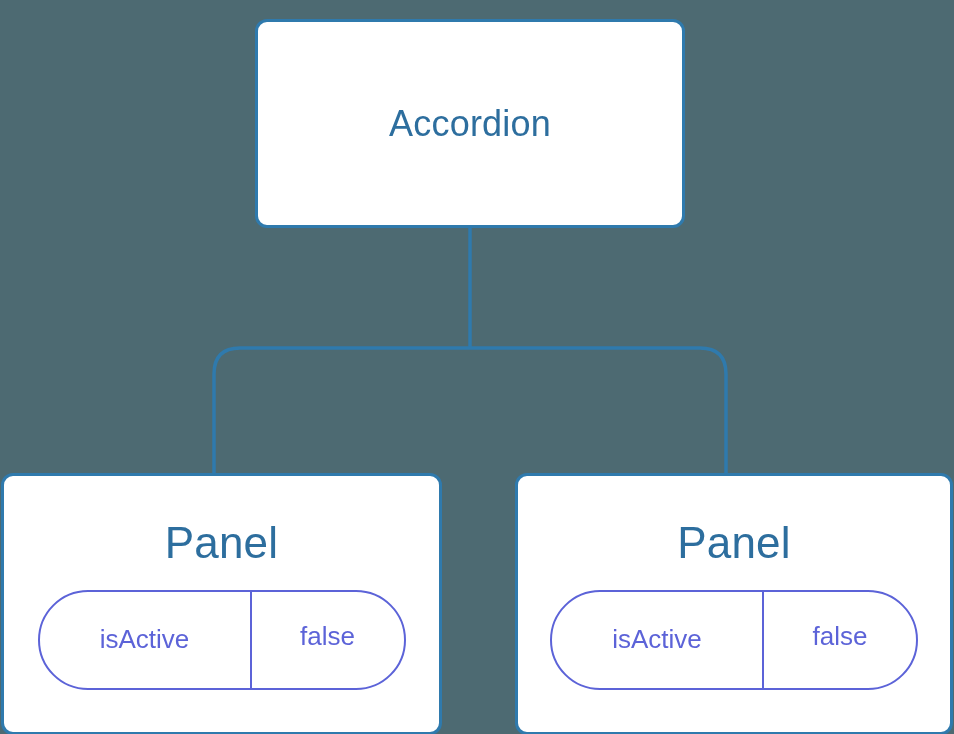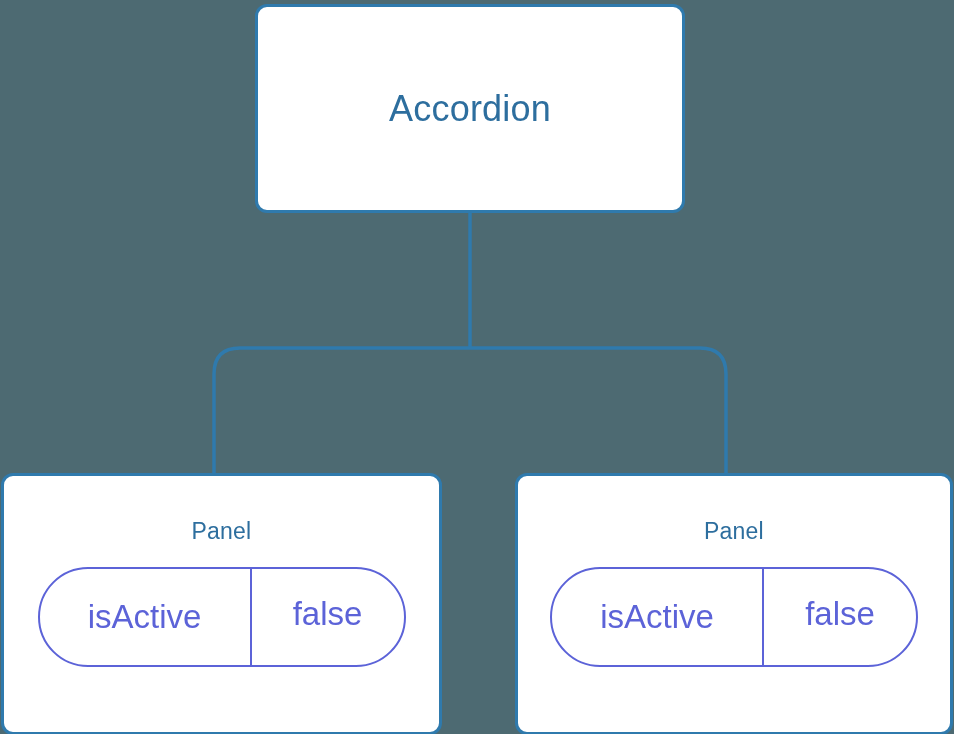--- a/index.html
+++ b/index.html
@@ -39,31 +39,31 @@
     border: 3px solid #2f7aad;
     border-radius: 12px;
     display: flex;
     flex-direction: column;
     align-items: center;
     justify-content: center;
   }
 
   .node-title {
     color: #2d6e9e;
-    font-size: 23px;
+    font-size: 44px;
     line-height: 1.1;
     font-weight: 400;
     letter-spacing: 0.2px;
     white-space: nowrap;
   }
 
   
   #node-accordion {
     left: 255px;
-    top: 4px;
+    top: 19px;
     width: 430px;
     height: 209px;
   }
   #node-accordion .node-title {
     font-size: 36px;
   }
 
   
   #node-panel-0 {
     left: 1px;
@@ -95,21 +95,21 @@
     background: #ffffff;
     margin-top: 23px;
     overflow: hidden;
   }
   .pill-key,
   .pill-val {
     display: flex;
     align-items: center;
     justify-content: center;
     color: #5c63d8;
-    font-size: 33px;
+    font-size: 26px;
     line-height: 1;
     white-space: nowrap;
     box-sizing: border-box;
   }
   .pill-key {
     width: 212px;
     border-right: 2.5px solid #5c63d8;
     padding-bottom: 2px;
   }
   .pill-val {

